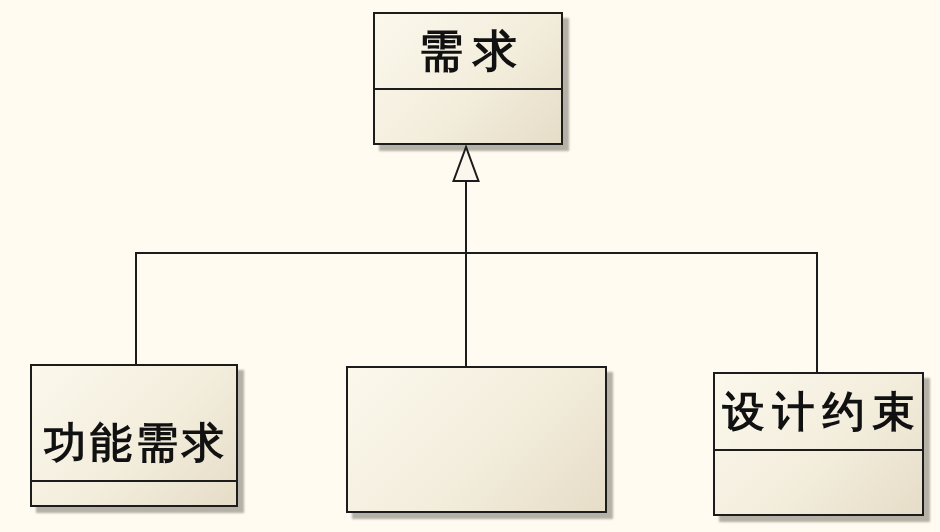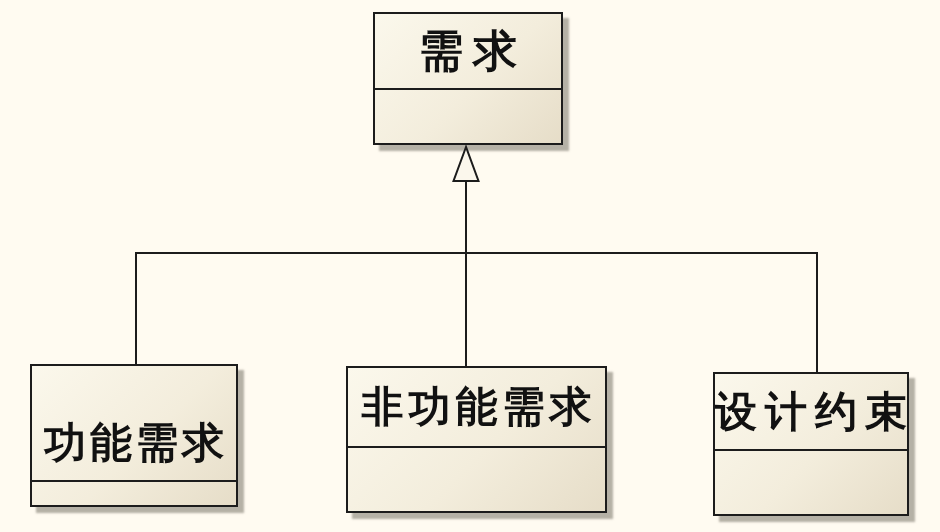--- a/index.html
+++ b/index.html
@@ -54,25 +54,24 @@
     <div class="name" style="height:76px; font-size:44px; letter-spacing:10px; padding-left:10px;">需求</div>
     <div class="attrs"></div>
   </div>
 
   <div class="uml-class" style="left:30px; top:364px; width:208px; height:143px;">
     <div class="name" style="height:76px; font-size:42px; letter-spacing:4px; padding-left:4px;margin-top:40px;">功能需求</div>
     <div class="attrs"></div>
   </div>
 
   <div class="uml-class" style="left:346px; top:366px; width:261px; height:147px;">
-    <div class="name" style="height:80px; font-size:42px; letter-spacing:5px; padding-left:5px;">非功能需求</div>
     <div class="attrs"></div>
   </div>
 
-  <div class="uml-class" style="left:713px; top:372px; width:196px; height:144px;justify-content:flex-end;">
+  <div class="uml-class" style="left:713px; top:372px; width:211px; height:144px;justify-content:flex-end;">
     <div class="name" style="height:77px; font-size:42px; letter-spacing:8px; padding-left:8px;">设计约束</div>
     <div class="attrs"></div>
   </div>
 
   <svg class="connectors" width="940" height="532" viewBox="0 0 940 532">
 
     <line x1="466" y1="180" x2="466" y2="366" stroke="#1c1c1c" stroke-width="2"></line>
 
     <line x1="135" y1="253" x2="818" y2="253" stroke="#1c1c1c" stroke-width="2"></line>
 

